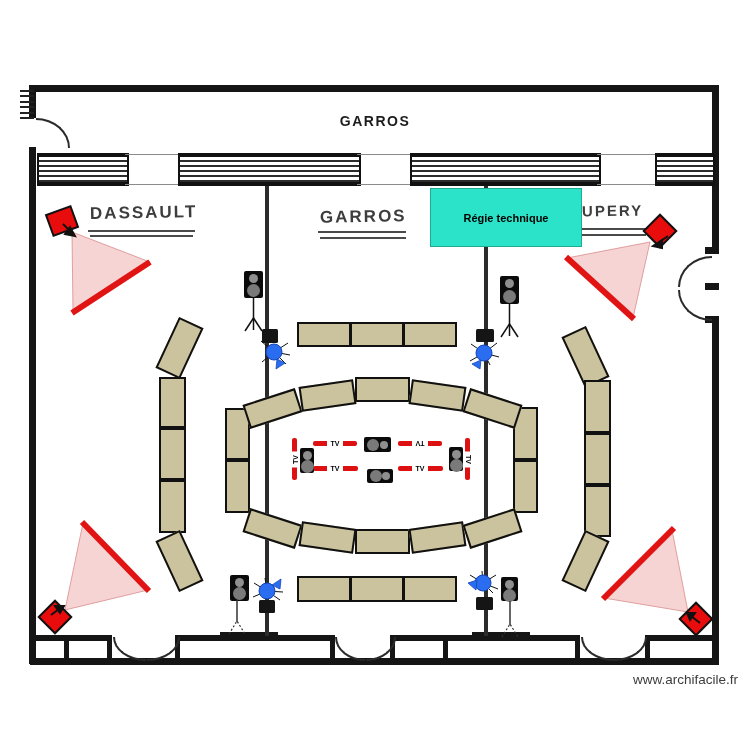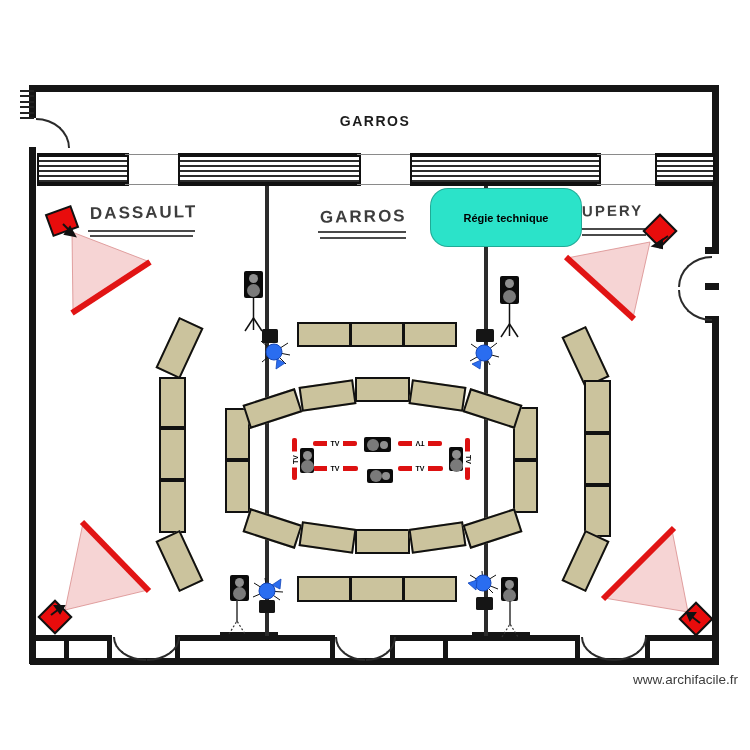--- a/index.html
+++ b/index.html
@@ -116,21 +116,21 @@
     <g>
       <polygon points="65,610 83,523 148,590" fill="#f6d4d4" stroke="#d98c8c" stroke-width="0.8"></polygon>
       <line x1="82" y1="522" x2="149" y2="591" stroke="#e11414" stroke-width="6"></line>
     </g>
     <g>
       <polygon points="688,612 604,598 672,530" fill="#f6d4d4" stroke="#d98c8c" stroke-width="0.8"></polygon>
       <line x1="603" y1="599" x2="674" y2="528" stroke="#e11414" stroke-width="6"></line>
     </g>
   </svg>
 
-  <div class="regie" style="left:430px;top:188px;width:152px;height:59px;z-index:3;border-radius:18px;">Régie technique</div>
+  <div class="regie" style="left:430px;top:188px;width:152px;height:59px;z-index:3;">Régie technique</div>
 
   <div id="tables-layer">
       <div style="left:297px;top:322px;width:54px;height:25px;transform:rotate(0deg);z-index:4;" class="table"></div>
       <div style="left:350px;top:322px;width:54px;height:25px;transform:rotate(0deg);z-index:4;" class="table"></div>
       <div style="left:403px;top:322px;width:54px;height:25px;transform:rotate(0deg);z-index:4;" class="table"></div>
       <div style="left:297px;top:576px;width:54px;height:26px;transform:rotate(0deg);z-index:4;" class="table"></div>
       <div style="left:350px;top:576px;width:54px;height:26px;transform:rotate(0deg);z-index:4;" class="table"></div>
       <div style="left:403px;top:576px;width:54px;height:26px;transform:rotate(0deg);z-index:4;" class="table"></div>
       <div style="left:165.5px;top:320px;width:27px;height:56px;transform:rotate(25deg);z-index:4;" class="table"></div>
       <div style="left:159px;top:377px;width:27px;height:51px;transform:rotate(0deg);z-index:4;" class="table"></div>

